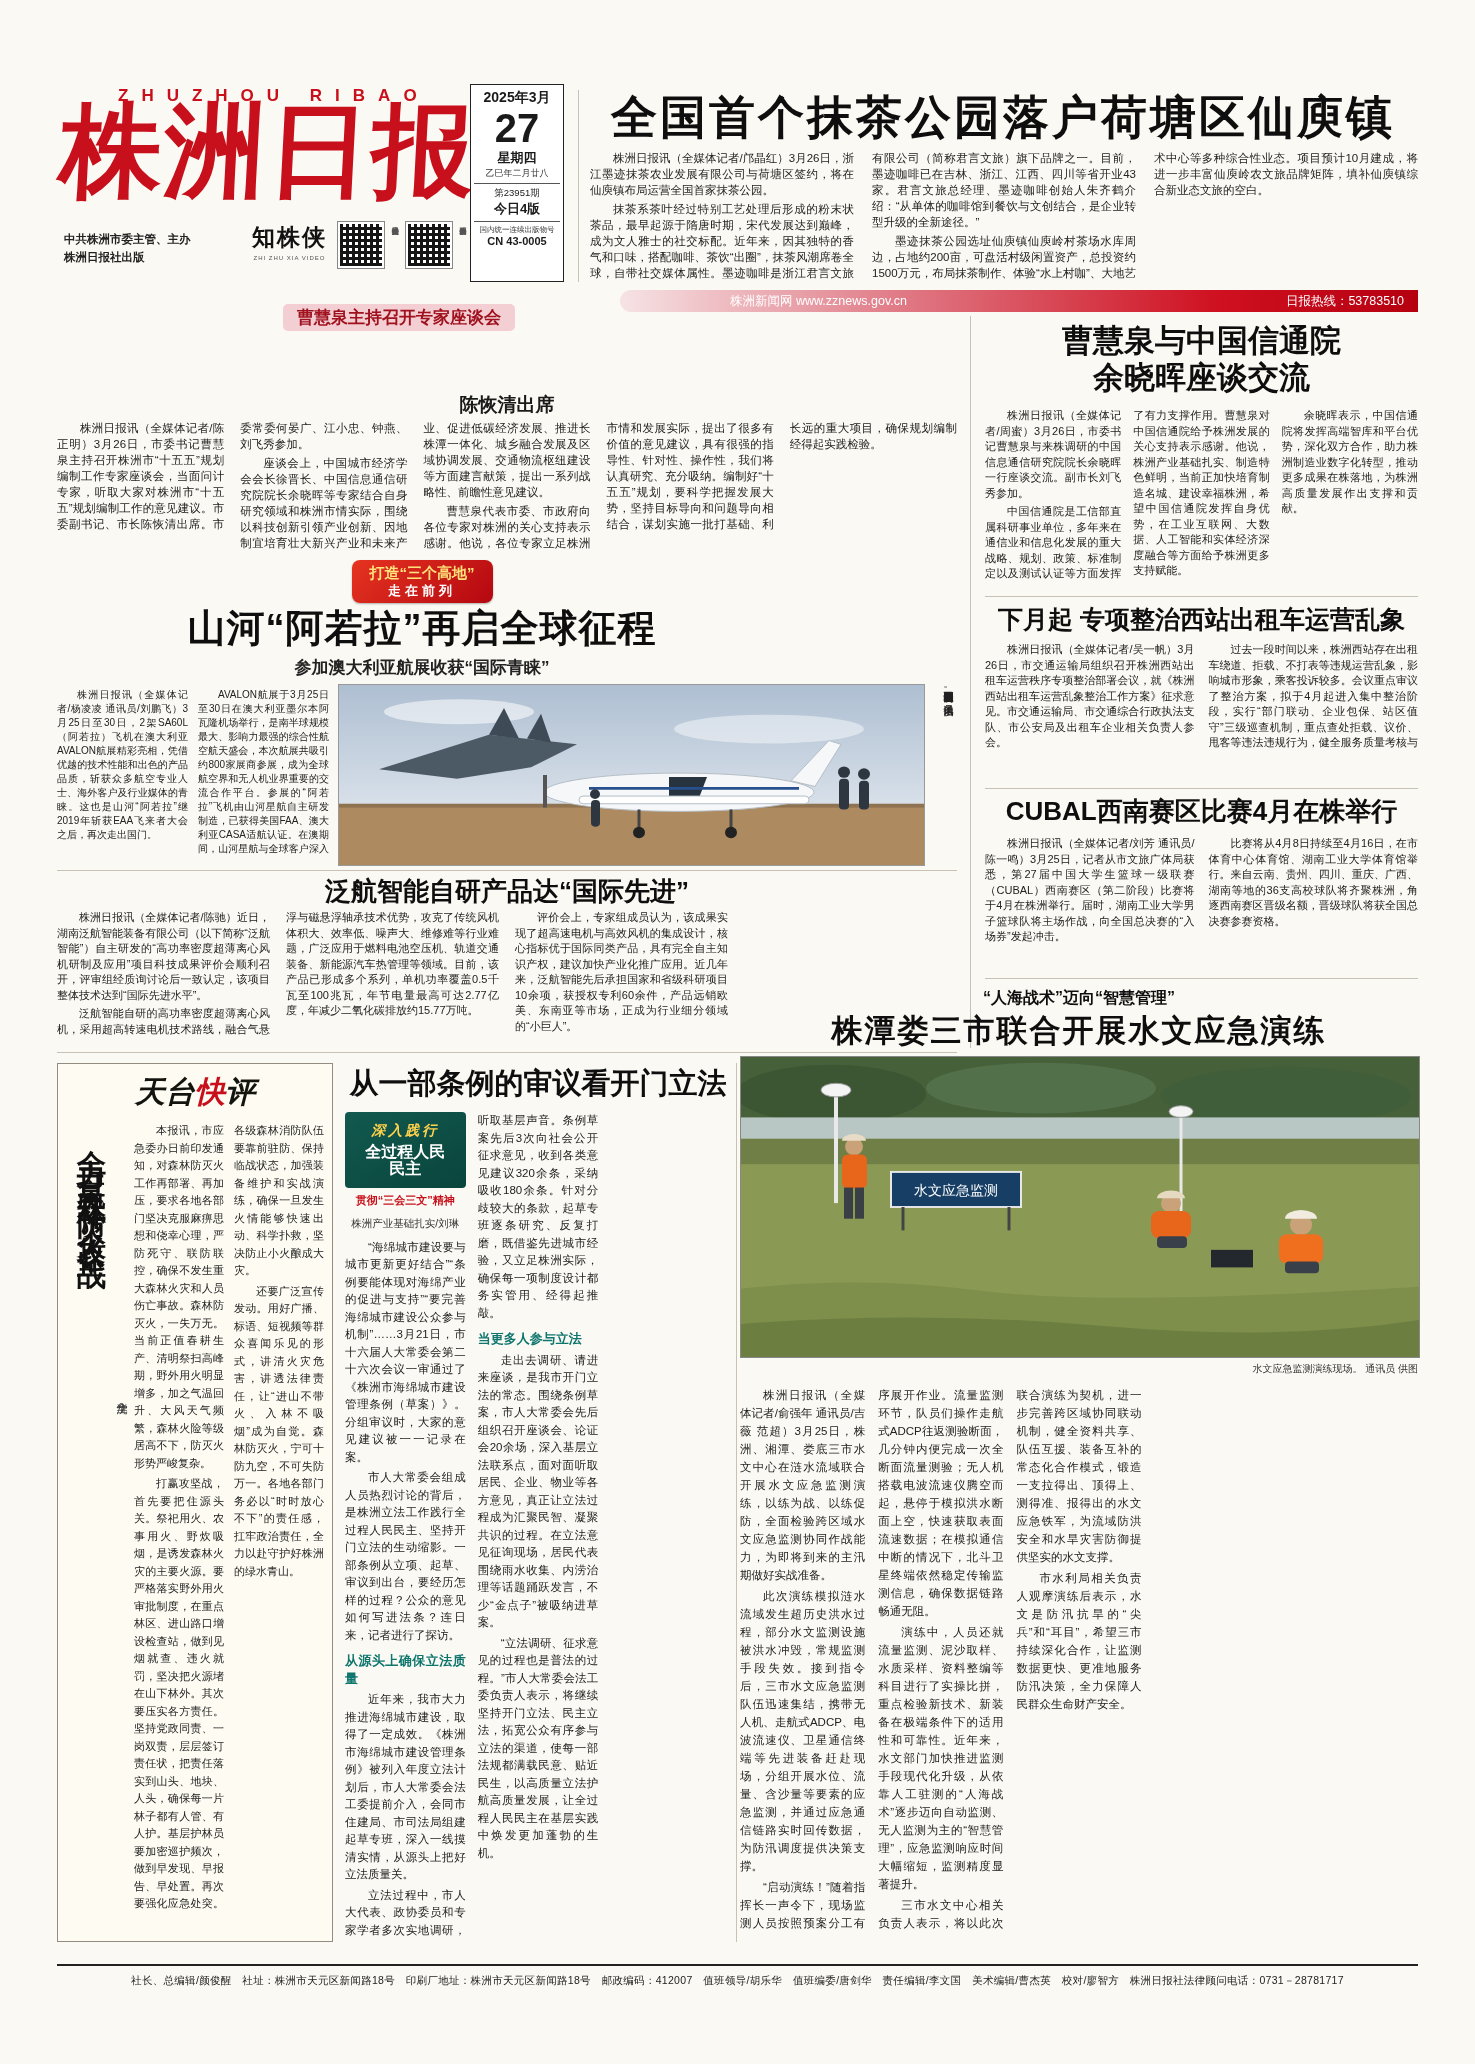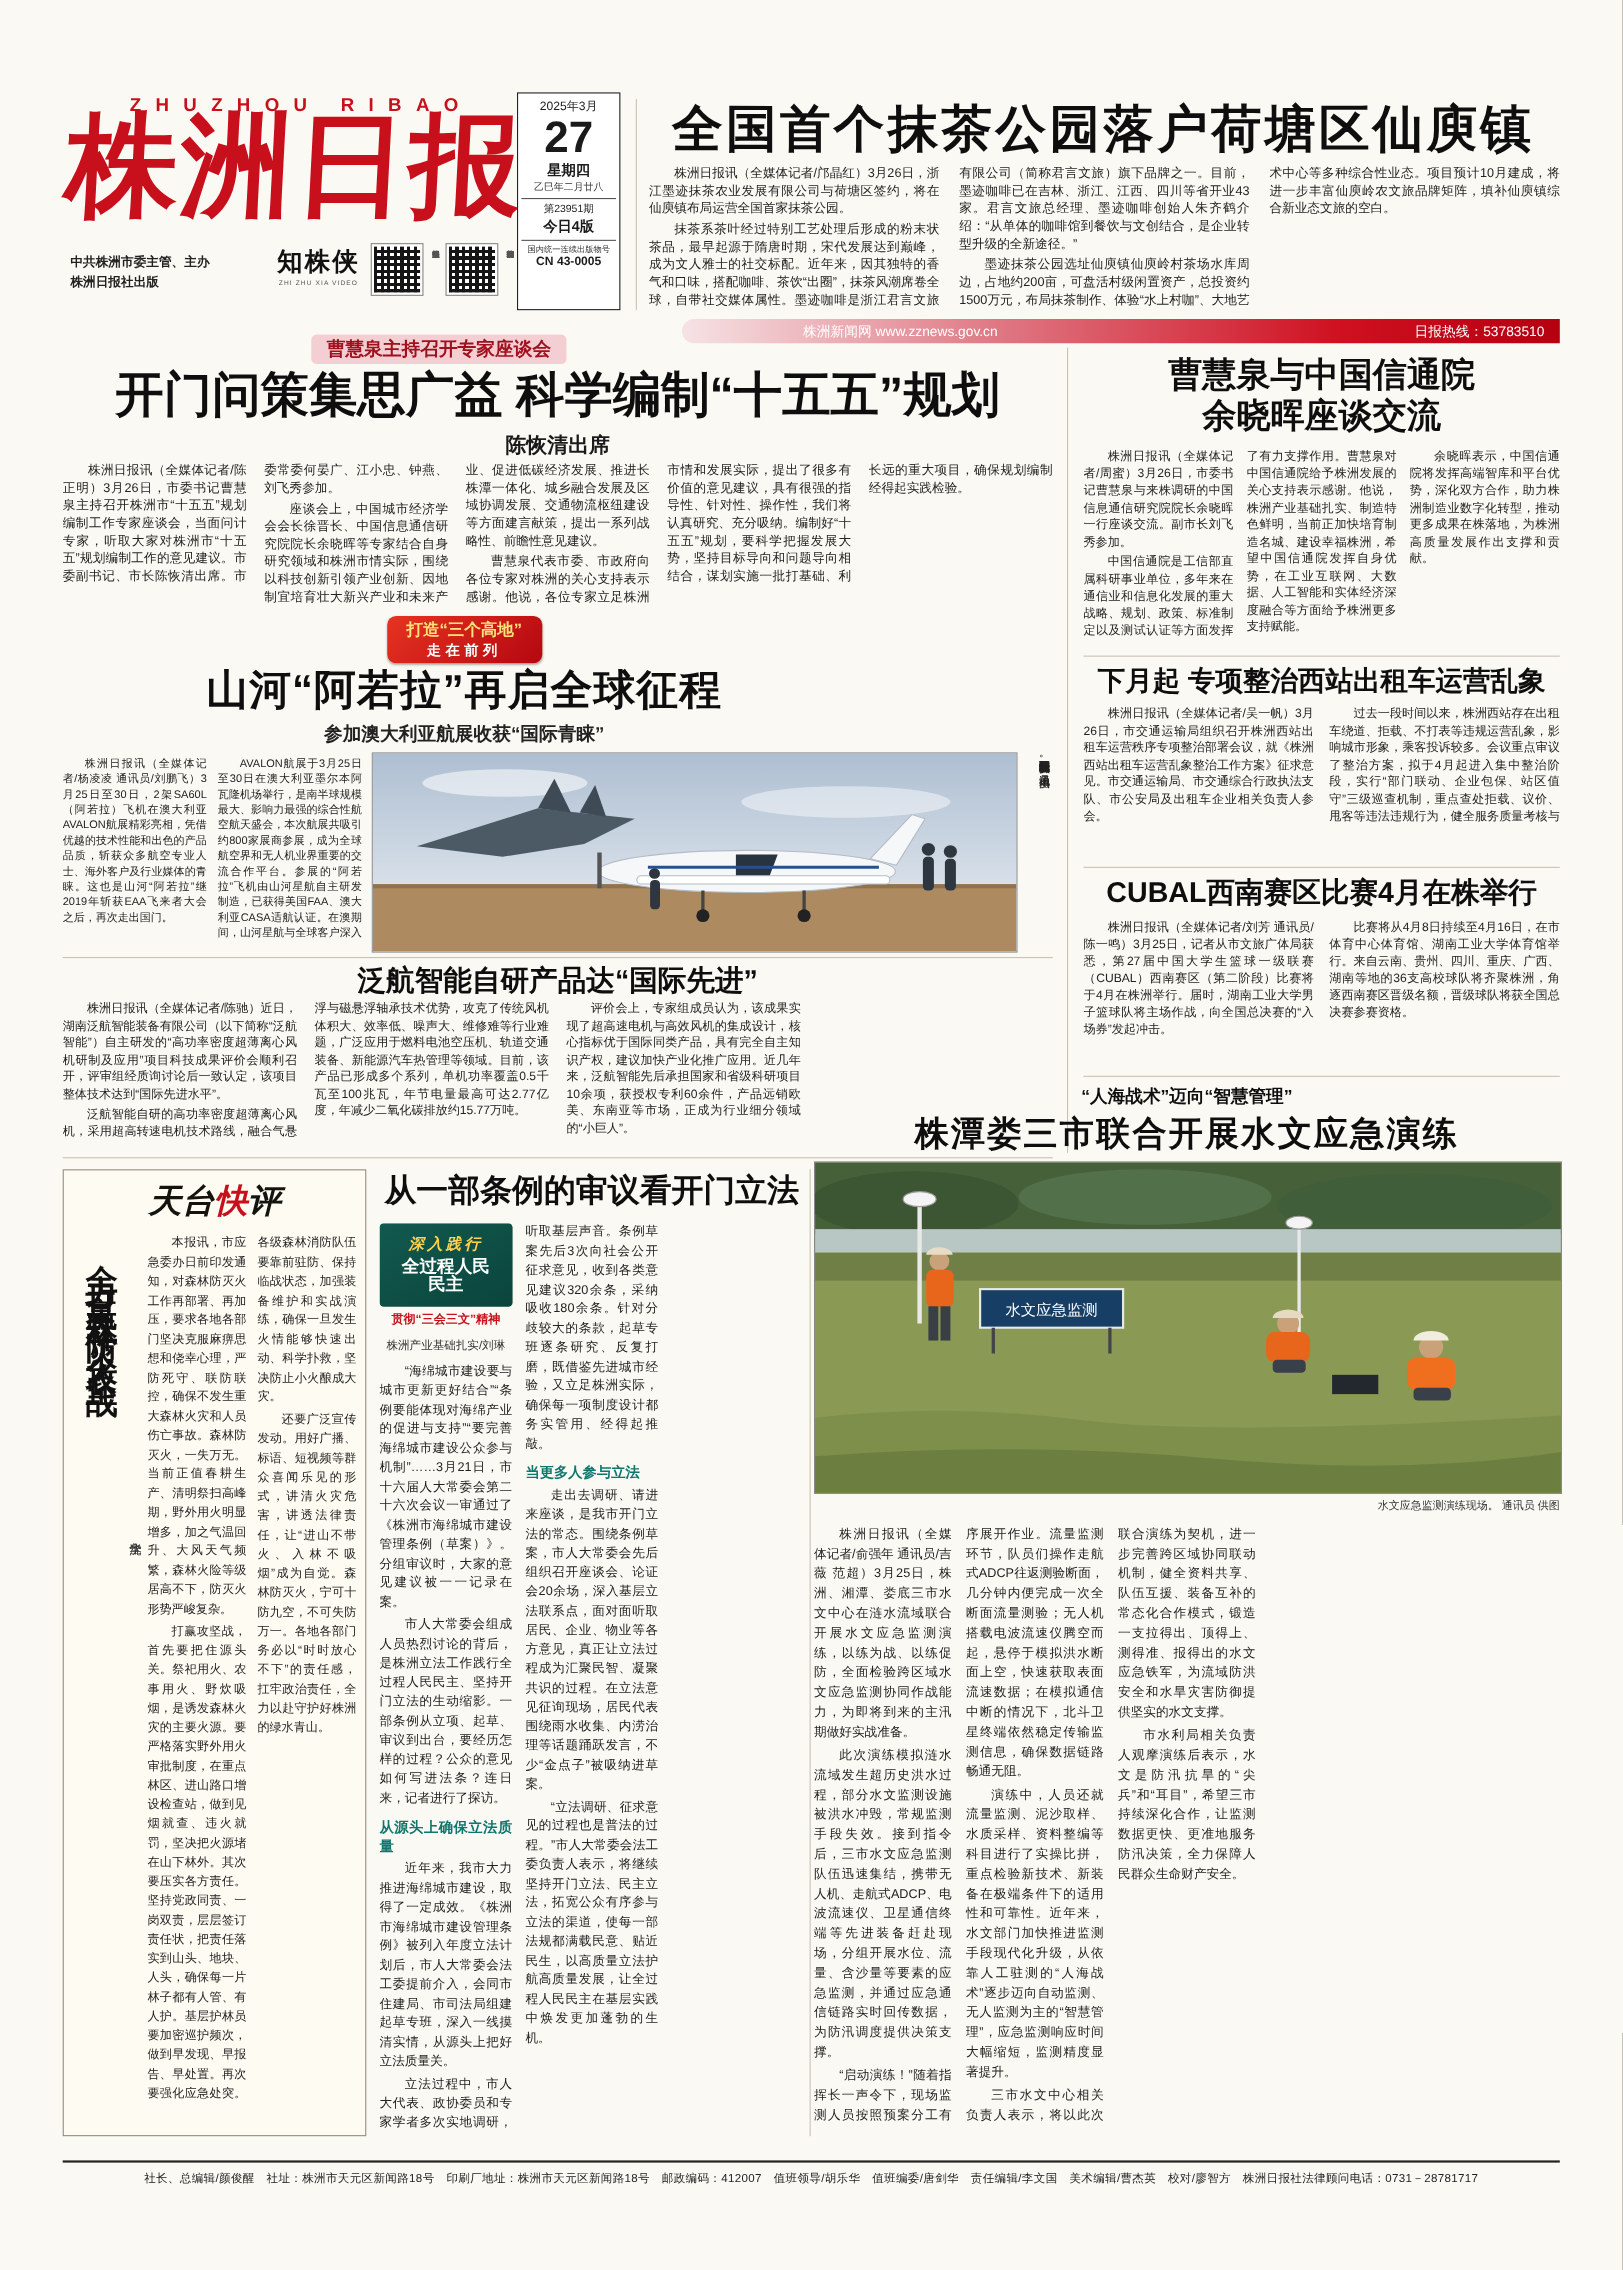--- a/index.html
+++ b/index.html
@@ -17,21 +17,21 @@
   .zzx-main{font-size:23px;font-weight:900;color:#111;letter-spacing:2px;}
   .zzx-sub{font-size:6px;letter-spacing:1px;color:#555;margin-top:2px;}
   .qr{width:42px;height:42px;border:2px solid #fff;outline:1px solid #888;
       background:repeating-linear-gradient(0deg,#151515 0 3px,transparent 3px 6px),
                  repeating-linear-gradient(90deg,#151515 0 3px,#fff 3px 6px);}
   .qr-red{background:repeating-linear-gradient(0deg,#c8101c 0 3px,transparent 3px 6px),
                      repeating-linear-gradient(90deg,#c8101c 0 3px,#fff 3px 6px);}
   .qr-cap{writing-mode:vertical-rl;font-size:7px;color:#555;height:52px;line-height:1.1;}
   .datebox{left:470px;top:84px;width:94px;height:198px;border:1.5px solid #222;background:#fff;
            text-align:center;padding:4px 3px;box-sizing:border-box;}
-  .db-month{font-size:11px;font-weight:400;text-align:center;}
+  .db-month{font-size:14px;font-weight:700;text-align:center;}
   .db-day{font-size:40px;font-weight:900;line-height:1.05;}
   .db-week{font-size:13px;font-weight:700;}
   .db-lunar{font-size:9px;color:#333;border-bottom:1px solid #555;padding-bottom:3px;margin-bottom:3px;}
   .db-issue{font-size:9.5px;}
   .db-pages{font-size:13px;font-weight:900;border-bottom:1px solid #555;padding-bottom:3px;margin-bottom:3px;}
   .db-serlab{font-size:7.5px;color:#333;}
   .db-serial{font-size:11px;font-weight:700;}
   
   .hl{font-weight:900;color:#0e0e0e;text-align:center;line-height:1.2;}
   .body-text{text-align:justify;color:#222;column-fill:auto;overflow:hidden;}
@@ -161,21 +161,20 @@
     <p>抹茶系茶叶经过特别工艺处理后形成的粉末状茶品，最早起源于隋唐时期，宋代发展达到巅峰，成为文人雅士的社交标配。近年来，因其独特的香气和口味，搭配咖啡、茶饮“出圈”，抹茶风潮席卷全球，自带社交媒体属性。墨迹咖啡是浙江君言文旅有限公司（简称君言文旅）旗下品牌之一。目前，墨迹咖啡已在吉林、浙江、江西、四川等省开业43家。君言文旅总经理、墨迹咖啡创始人朱齐鹤介绍：“从单体的咖啡馆到餐饮与文创结合，是企业转型升级的全新途径。”</p>
     <p>墨迹抹茶公园选址仙庾镇仙庾岭村茶场水库周边，占地约200亩，可盘活村级闲置资产，总投资约1500万元，布局抹茶制作、体验“水上村咖”、大地艺术中心等多种综合性业态。项目预计10月建成，将进一步丰富仙庾岭农文旅品牌矩阵，填补仙庾镇综合新业态文旅的空白。</p>
   </div>
 
   <div class="abs infobar">
     <span>株洲新闻网 www.zznews.gov.cn</span>
     <span>日报热线：53783510</span>
   </div>
 
   <div class="abs lead-kicker">曹慧泉主持召开专家座谈会</div>
-  <div class="abs hl lead-hl">开门问策集思广益  科学编制“十五五”规划</div>
   <div class="abs lead-deck">陈恢清出席</div>
   <div class="abs body-text lead-body">
     <p>株洲日报讯（全媒体记者/陈正明）3月26日，市委书记曹慧泉主持召开株洲市“十五五”规划编制工作专家座谈会，当面问计专家，听取大家对株洲市“十五五”规划编制工作的意见建议。市委副书记、市长陈恢清出席。市委常委何晏广、江小忠、钟燕、刘飞秀参加。</p>
     <p>座谈会上，中国城市经济学会会长徐晋长、中国信息通信研究院院长余晓晖等专家结合自身研究领域和株洲市情实际，围绕以科技创新引领产业创新、因地制宜培育壮大新兴产业和未来产业、促进低碳经济发展、推进长株潭一体化、城乡融合发展及区域协调发展、交通物流枢纽建设等方面建言献策，提出一系列战略性、前瞻性意见建议。</p>
     <p>曹慧泉代表市委、市政府向各位专家对株洲的关心支持表示感谢。他说，各位专家立足株洲市情和发展实际，提出了很多有价值的意见建议，具有很强的指导性、针对性、操作性，我们将认真研究、充分吸纳。编制好“十五五”规划，要科学把握发展大势，坚持目标导向和问题导向相结合，谋划实施一批打基础、利长远的重大项目，确保规划编制经得起实践检验。</p>
   </div>
 
   <div class="vr" style="left:970px;top:316px;height:732px;"></div>
 
   <div class="abs hl xty-hl">

